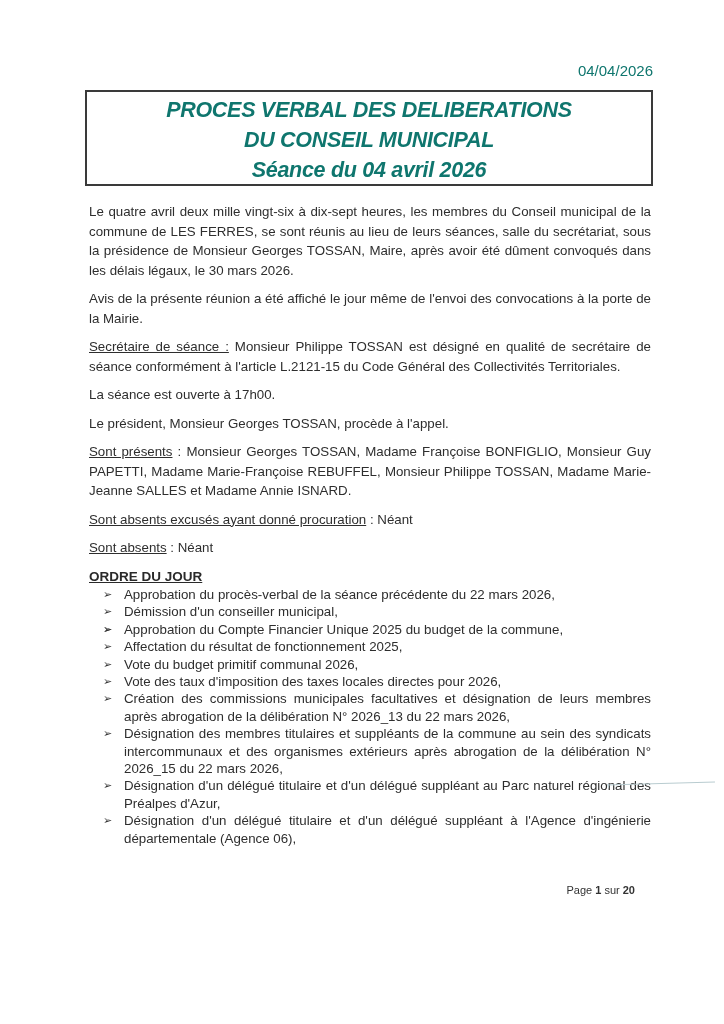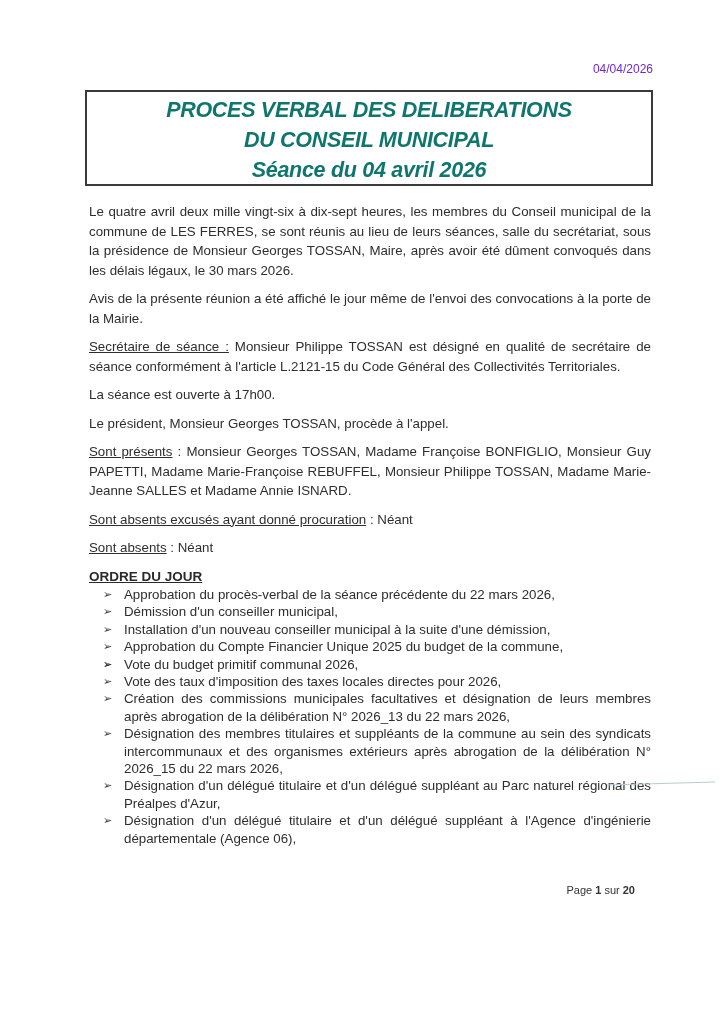--- a/index.html
+++ b/index.html
@@ -18,22 +18,22 @@
     .page {
       position: absolute;
       left: 0; top: 0;
       width: 724px;
       height: 1024px;
     }
     .header-date {
       position: absolute;
       top: 62px;
       right: 71px;
-      font-size: 12px;
-      color: #6d28d9;
+      font-size: 15px;
+      color: #0f766e;
       text-align: right;
     }
     .title-box {
       position: absolute;
       left: 85px;
       top: 90px;
       width: 568px;
       height: 96px;
       border: 2px solid #3a3a3a;
       box-sizing: border-box;
@@ -153,23 +153,23 @@
 
     <p class="para">
       <span class="u">Sont absents</span><span> : Néant</span>
     </p>
 
     <div class="agenda-title">ORDRE DU JOUR</div>
 
     <ul class="agenda-list">
       <li class="agenda-item"><span class="agenda-bullet">➢</span><span>Approbation du procès-verbal de la séance précédente du 22 mars 2026,</span></li>
       <li class="agenda-item"><span class="agenda-bullet">➢</span><span>Démission d'un conseiller municipal,</span></li>
-      <li class="agenda-item"><span class="agenda-bullet">➢</span><span>Installation d'un nouveau conseiller municipal à la suite d'une démission,</span></li>
+      <li class="agenda-item"><span class="agenda-bullet">➢</span></li>
       <li class="agenda-item"><span class="agenda-bullet">➢</span><span>Approbation du Compte Financier Unique 2025 du budget de la commune,</span></li>
-      <li class="agenda-item"><span class="agenda-bullet">➢</span></li>
+      <li class="agenda-item"><span class="agenda-bullet">➢</span><span>Affectation du résultat de fonctionnement 2025,</span></li>
       <li class="agenda-item"><span class="agenda-bullet">➢</span><span>Vote du budget primitif communal 2026,</span></li>
       <li class="agenda-item"><span class="agenda-bullet">➢</span><span>Vote des taux d'imposition des taxes locales directes pour 2026,</span></li>
       <li class="agenda-item"><span class="agenda-bullet">➢</span><span>Création des commissions municipales facultatives et désignation de leurs membres après abrogation de la délibération N° 2026_13 du 22 mars 2026,</span></li>
       <li class="agenda-item"><span class="agenda-bullet">➢</span><span>Désignation des membres titulaires et suppléants de la commune au sein des syndicats intercommunaux et des organismes extérieurs après abrogation de la délibération N° 2026_15 du 22 mars 2026,</span></li>
       <li class="agenda-item"><span class="agenda-bullet">➢</span><span>Désignation d'un délégué titulaire et d'un délégué suppléant au Parc naturel régional des Préalpes d'Azur,</span></li>
       <li class="agenda-item"><span class="agenda-bullet">➢</span><span>Désignation d'un délégué titulaire et d'un délégué suppléant à l'Agence d'ingénierie départementale (Agence 06),</span></li>
     </ul>
   </div>
 
   <div class="stray-mark"></div>

